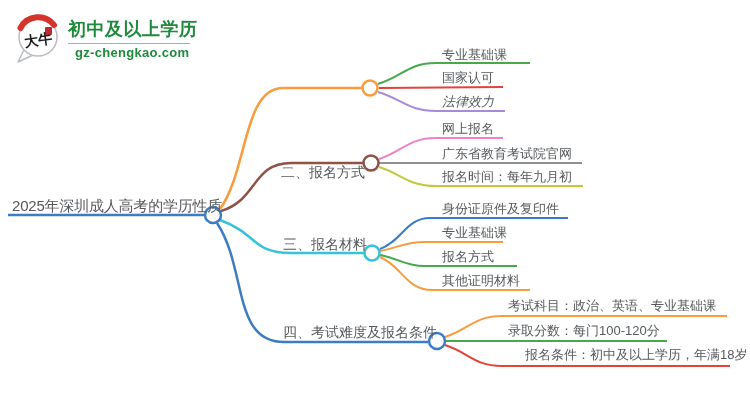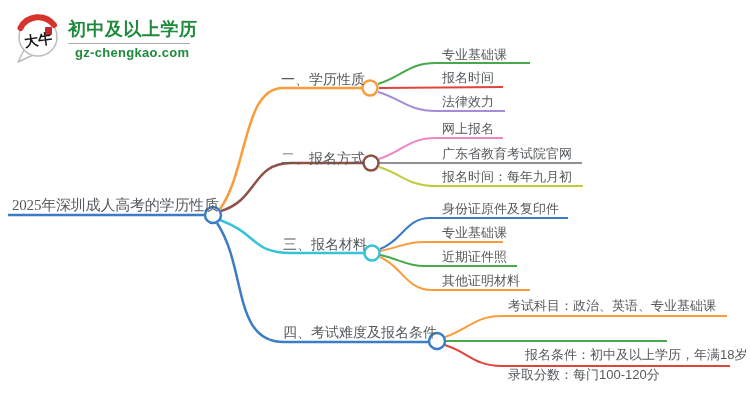--- a/index.html
+++ b/index.html
@@ -66,36 +66,35 @@
       <rect x="32" y="16" width="7" height="8" rx="1" fill="#c1272d"></rect>
       <text x="11" y="34" font-size="14" font-weight="bold" fill="#1a1a1a" transform="rotate(-8 24 27)">大牛</text>
     </svg>
     <div class="logo-text">
       <div class="logo-title" style="color: rgb(31, 138, 60);">初中及以上学历</div>
       <div class="logo-divider"></div>
       <div class="logo-url" style="color: rgb(31, 138, 60); margin-left: 7px;">gz-chengkao.com</div>
     </div>
   </div>
 
-  <div class="lbl root" style="left:12px;top:197px;font-family:Liberation Serif, serif;">2025年深圳成人高考的学历性质</div>
+  <div class="lbl root" style="left:12px;top:197px;">2025年深圳成人高考的学历性质</div>
 
-  <div class="lbl branch" style="left:281px;top:71px;">一、学历性质</div>
   <div class="lbl sub" style="left:442px;top:48px;">专业基础课</div>
-  <div class="lbl sub" style="left:442px;top:71px;">报名时间</div>
-  <div class="lbl sub" style="left:442px;top:95px;">法律效力</div>
+  <div class="lbl sub" style="left:442px;top:71px;">国家认可</div>
+  <div class="lbl sub" style="left:442px;top:95px;font-style:italic;">法律效力</div>
 
-  <div class="lbl branch" style="left:281px;top:150px;text-align:right;">二、报名方式</div>
+  <div class="lbl branch" style="left:281px;top:164px;text-align:right;">二、报名方式</div>
   <div class="lbl sub" style="left:442px;top:122px;">网上报名</div>
   <div class="lbl sub" style="left:442px;top:147px;text-align:center;">广东省教育考试院官网</div>
   <div class="lbl sub" style="left:442px;top:170px;">报名时间：每年九月初</div>
 
   <div class="lbl sub" style="left:442px;top:202px;">身份证原件及复印件</div>
   <div class="lbl branch" style="left:283px;top:236px;">三、报名材料</div>
   <div class="lbl sub" style="left:442px;top:226px;">专业基础课</div>
-  <div class="lbl sub" style="left:442px;top:250px;">近期证件照</div>
+  <div class="lbl sub" style="left:442px;top:250px;">报名方式</div>
   <div class="lbl sub" style="left:442px;top:274px;">其他证明材料</div>
 
   <div class="lbl sub" style="left:508px;top:299px;">考试科目：政治、英语、专业基础课</div>
   <div class="lbl branch" style="left:283px;top:324px;">四、考试难度及报名条件</div>
-  <div class="lbl sub" style="left:508px;top:324px;margin-top:44px;">录取分数：每门100-120分</div>
+  <div class="lbl sub" style="left:508px;top:324px;">录取分数：每门100-120分</div>
   <div class="lbl sub" style="left:508px;top:348px;margin-left:17px;">报名条件：初中及以上学历，年满18岁</div>
 
 </div>
 
 </body></html>

